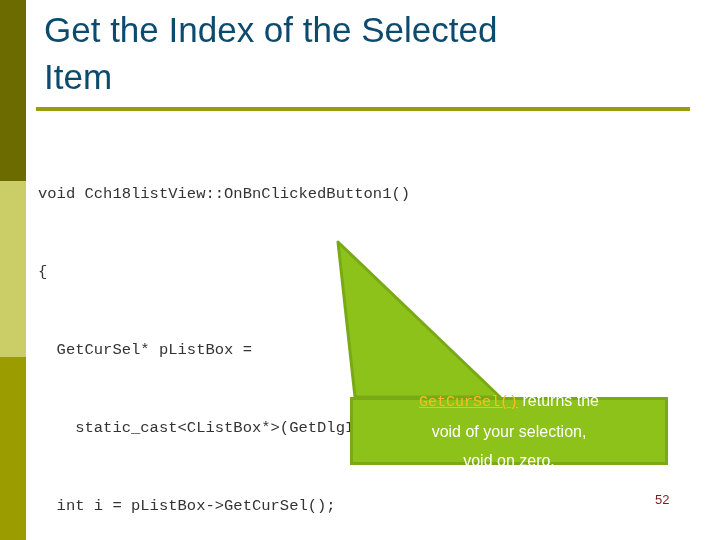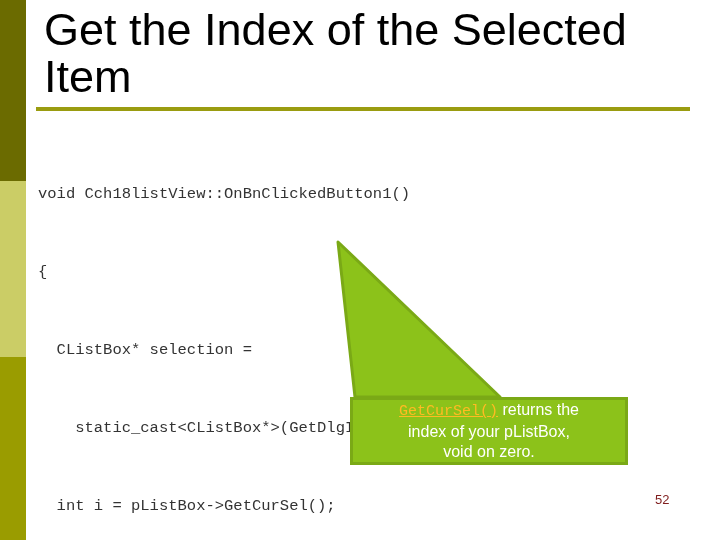--- a/index.html
+++ b/index.html
@@ -33,22 +33,22 @@
   .band-top    { top: 0px;   height: 181px; background: #6b6b00; }
   .band-mid    { top: 181px; height: 176px; background: #cbcd66; }
   .band-bottom { top: 357px; height: 183px; background: #9a9c00; }
 
   
   .title {
     position: absolute;
     left: 44px;
     top: 6px;
     width: 600px;
-    color: #000000;
-    font-size: 45px;
+    color: #0c4a6e;
+    font-size: 35px;
     line-height: 47px;
     font-weight: normal;
     letter-spacing: 0px;
     white-space: pre-wrap;
   }
 
   .title-rule {
     position: absolute;
     left: 36px;
     top: 107px;
@@ -79,30 +79,31 @@
     width: 720px;
     height: 540px;
     pointer-events: none;
   }
 
   
   .callout {
     position: absolute;
     left: 350px;
     top: 397px;
-    width: 278px;
+    width: 318px;
     height: 68px;
     background: #8cc21a;
     border: 3px solid #7aa916;
     box-sizing: border-box;
     display: flex;
     flex-direction: column;
     align-items: center;
     justify-content: center;
     text-align: center;
+    gap: 9px;
   }
   .callout-line {
     color: #ffffff;
     font-size: 16px;
     line-height: 20px;
     font-family: "Liberation Sans", sans-serif;
     white-space: nowrap;
   }
   .callout-code {
     color: #ffbb22;
@@ -132,34 +133,34 @@
     <div class="band band-bottom"></div>
   </div>
 
   <div class="title">Get the Index of the Selected
 Item</div>
   <div class="title-rule"></div>
 
   <div class="code">
     <div>void Cch18listView::OnBnClickedButton1()</div>
     <div>{</div>
-    <div>  CListBox* selection =</div>
+    <div>  GetCurSel* pListBox =</div>
     <div>    static_cast&lt;CListBox*&gt;(GetDlgItem(IDC_LIST1));</div>
     <div>  int i = pListBox-&gt;GetCurSel();</div>
     
     
     
     
   </div>
 
   <svg class="pointer" viewBox="0 0 720 540">
     <polygon points="338,242 500,397 355,397 " fill="#8cc21a" stroke="#7aa916" stroke-width="3" stroke-linejoin="round"></polygon>
   </svg>
 
   <div class="callout">
     <div class="callout-line"><span class="callout-code">GetCurSel()</span><span> returns the</span></div>
-    <div class="callout-line">index of your pListBox,</div>
+    <div class="callout-line">void of your selection,</div>
     <div class="callout-line">void on zero.</div>
   </div>
 
   <div class="page-number">52</div>
 
 </div>
 
 </body></html>

